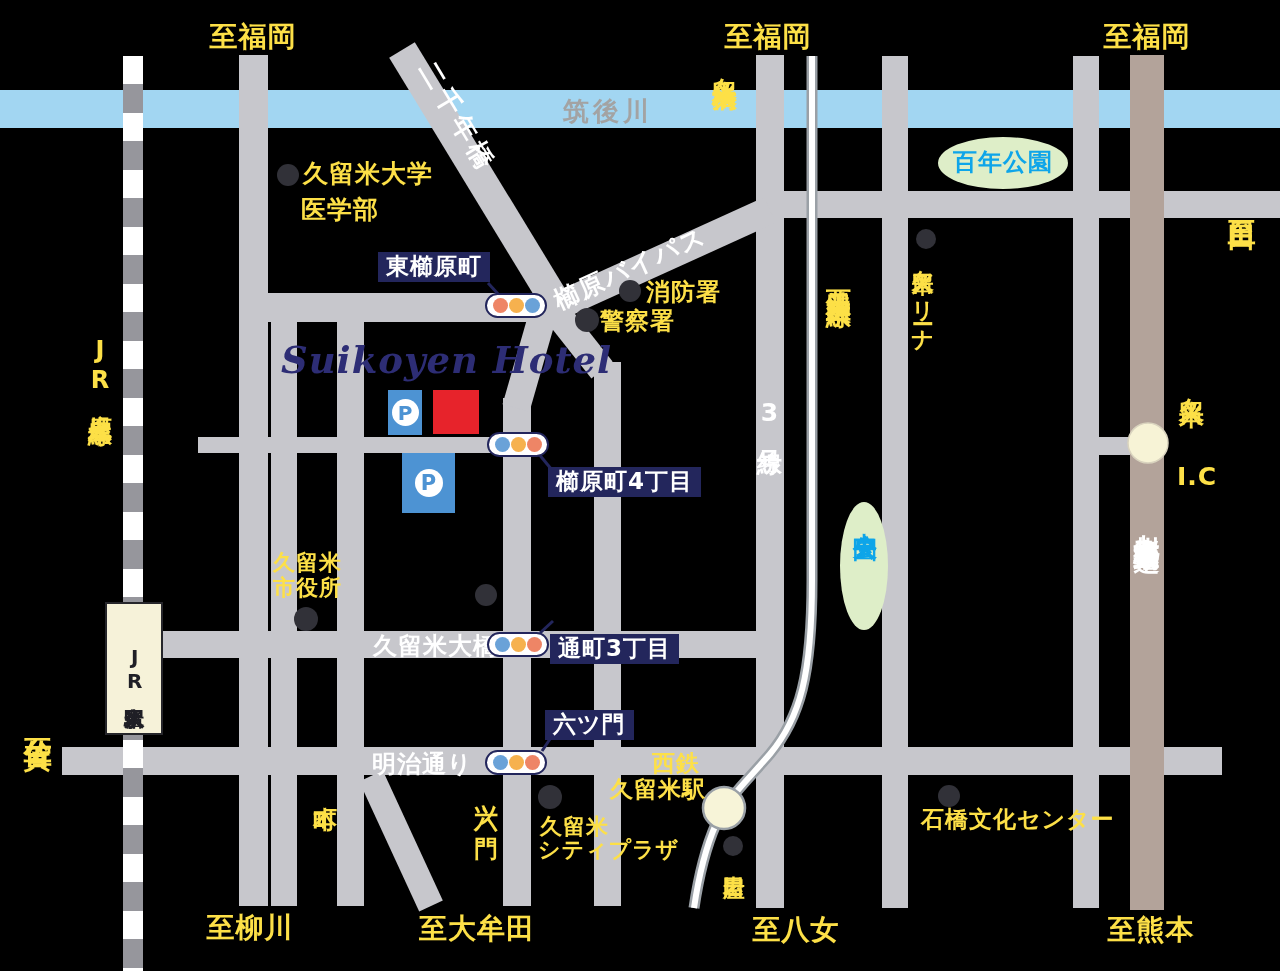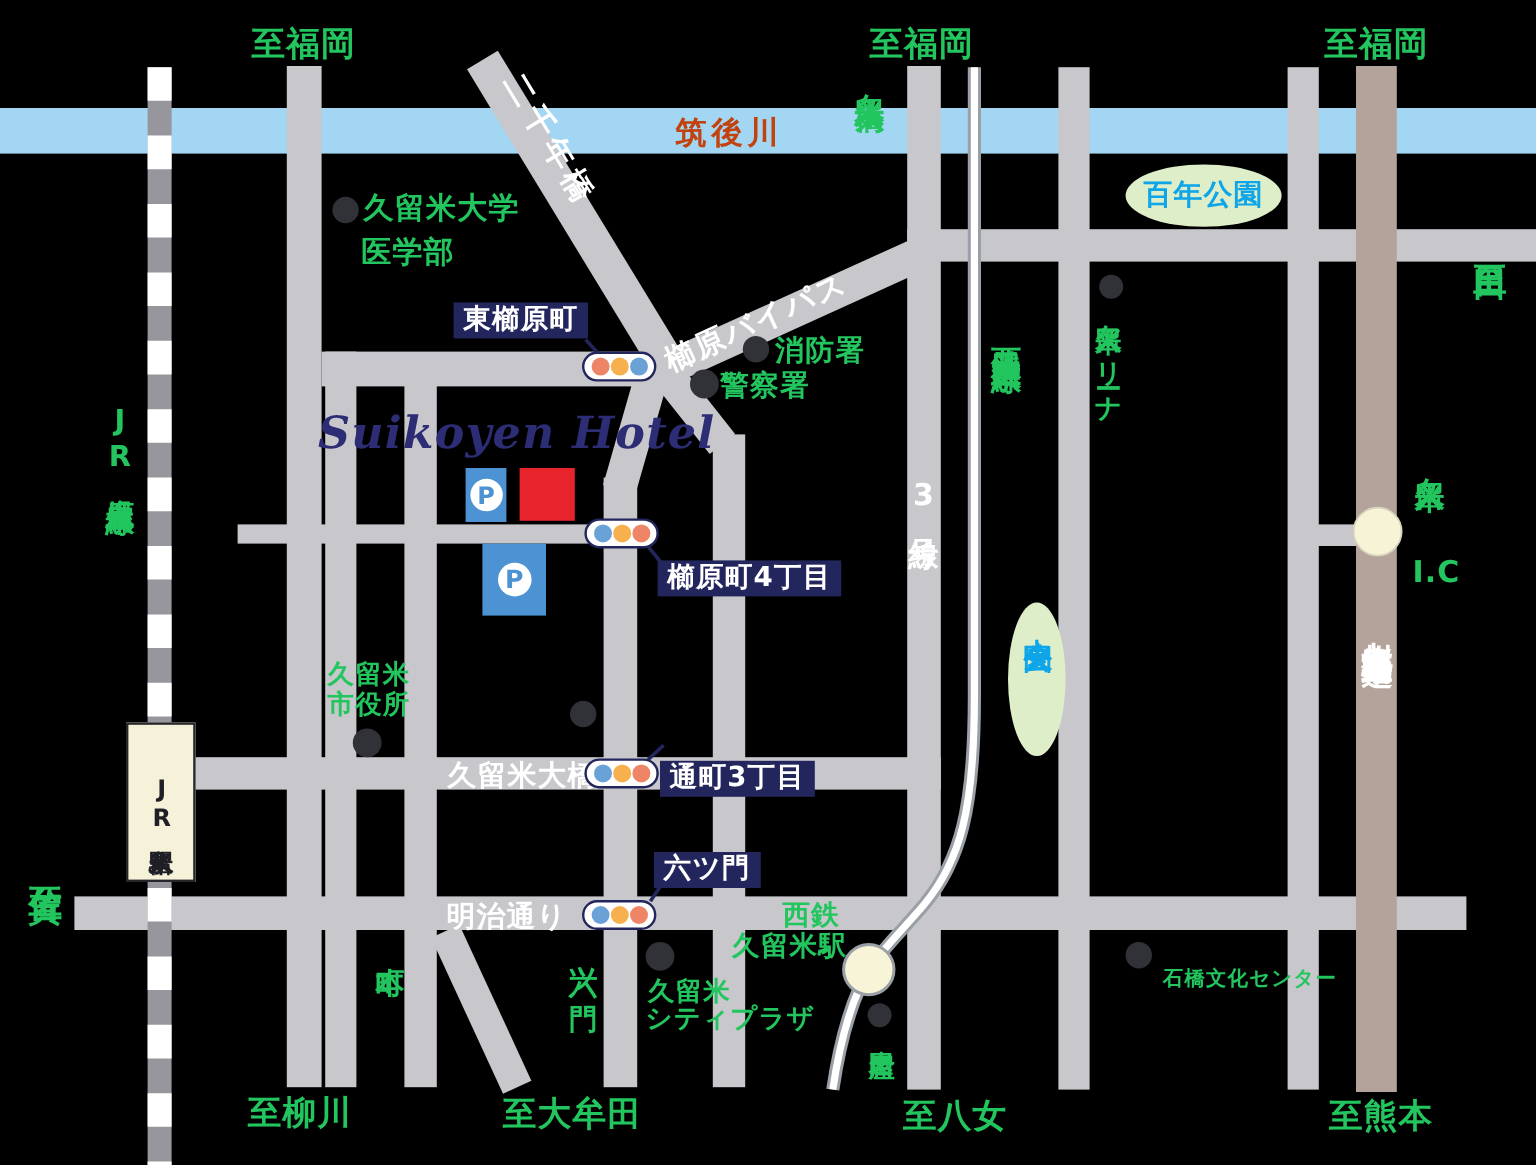--- a/index.html
+++ b/index.html
@@ -1,24 +1,24 @@
 <!DOCTYPE html>
 <html><head>
 <meta charset="utf-8">
 <style>
   html,body{margin:0;padding:0;background:#000;}
   #map{position:relative;width:1280px;height:971px;background:#000;overflow:hidden;
        font-family:"DejaVu Sans","Liberation Sans",sans-serif;}
   #map svg{position:absolute;left:0;top:0;}
-  .t{position:absolute;color:#22c55e;font-size:24px;line-height:1.08;white-space:nowrap;
+  .t{position:absolute;color:#fde047;font-size:24px;line-height:1.08;white-space:nowrap;
      font-weight:bold;letter-spacing:1px;}
   .ctr{transform:translate(-50%,-50%);}
   .vert{writing-mode:vertical-rl;text-orientation:upright;letter-spacing:2px;}
   .white{color:#ffffff;}
-  .onlight{color:#c2410c;}
+  .onlight{color:#a3a3a3;}
   .green{color:#0ea5e9;}
   .rot{transform:translate(-50%,-50%) rotate(var(--a));}
   .navybox{position:absolute;background:#23265c;color:#fff;font-size:23px;font-weight:bold;
      padding:3px 8px 4px 8px;line-height:1;letter-spacing:1px;white-space:nowrap;}
   .pill{position:absolute;width:58px;height:21px;background:#fff;border:2px solid #23265c;
      border-radius:14px;display:flex;align-items:center;justify-content:center;gap:1px;}
   .dot3{width:15px;height:15px;border-radius:50%;}
   .d-blue{background:#6aa2d8;} .d-orange{background:#f6b14e;} .d-salmon{background:#ee8566;}
   .pbox{position:absolute;background:#4d93d3;display:flex;align-items:center;justify-content:center;}
   .pcirc{background:#fff;border-radius:50%;display:flex;align-items:center;justify-content:center;
@@ -132,33 +132,33 @@
   <div class="t" style="left:303px;top:160px;font-size:25px;">久留米大学</div>
   <div class="t" style="left:301px;top:196px;font-size:25px;">医学部</div>
   <div class="t" style="left:646px;top:280px;">消防署</div>
   <div class="t" style="left:600px;top:309px;">警察署</div>
   <div class="t" style="left:273px;top:551px;font-size:22px;">久留米</div>
   <div class="t" style="left:273px;top:576px;font-size:22px;">市役所</div>
   <div class="t vert" style="left:911px;top:252px;font-size:22px;">久留米アリーナ</div>
   <div class="t" style="left:540px;top:815px;font-size:22px;">久留米</div>
   <div class="t" style="left:538px;top:838px;font-size:22px;">シティプラザ</div>
   <div class="t vert" style="left:722px;top:858px;font-size:22px;">岩田屋</div>
-  <div class="t" style="left:969px;top:807px;font-size:17px;">石橋文化センター</div>
+  <div class="t" style="left:921px;top:807px;font-size:23px;">石橋文化センター</div>
   <div class="t vert" style="left:311px;top:787px;">本町</div>
   <div class="t vert" style="left:472px;top:787px;">六ツ門</div>
   <div class="t" style="left:652px;top:751px;font-size:23px;">西鉄</div>
   <div class="t" style="left:610px;top:777px;font-size:23px;">久留米駅</div>
   <div class="t vert" style="left:1178px;top:378px;font-size:25px;">久留米</div>
   <div class="t" style="left:1177px;top:463px;font-size:25px;">I.C</div>
 
   <div class="station-box">
     <div class="t vert">JR久留米駅</div>
   </div>
 
-  <div class="hotel-script" style="left:265px;top:338px;">Suikoyen Hotel</div>
+  <div class="hotel-script" style="left:281px;top:338px;">Suikoyen Hotel</div>
   <div class="pbox" style="left:388px;top:390px;width:34px;height:45px;">
     <div class="pcirc" style="width:27px;height:27px;font-size:20px;">P</div>
   </div>
   <div class="pbox" style="left:402px;top:453px;width:53px;height:60px;">
     <div class="pcirc" style="width:28px;height:28px;font-size:21px;">P</div>
   </div>
 
   <div class="pill" style="left:485px;top:293px;">
     <span class="dot3 d-salmon"></span>
     <span class="dot3 d-orange"></span>

